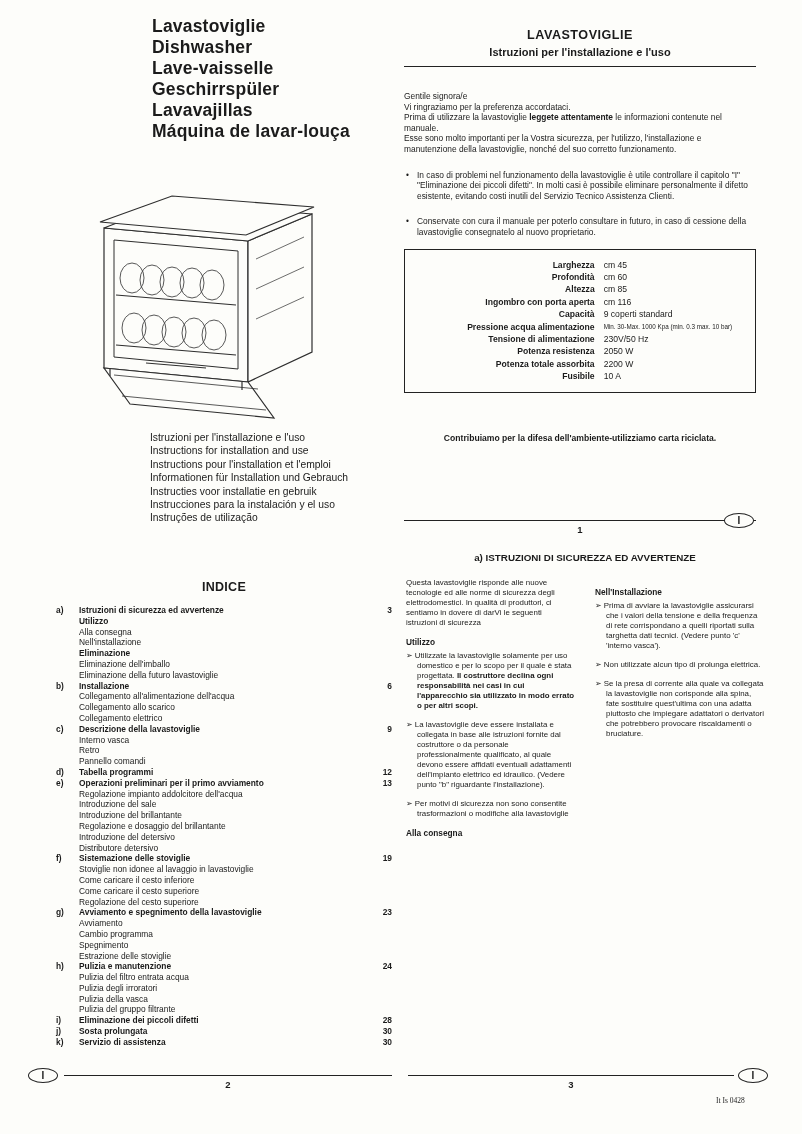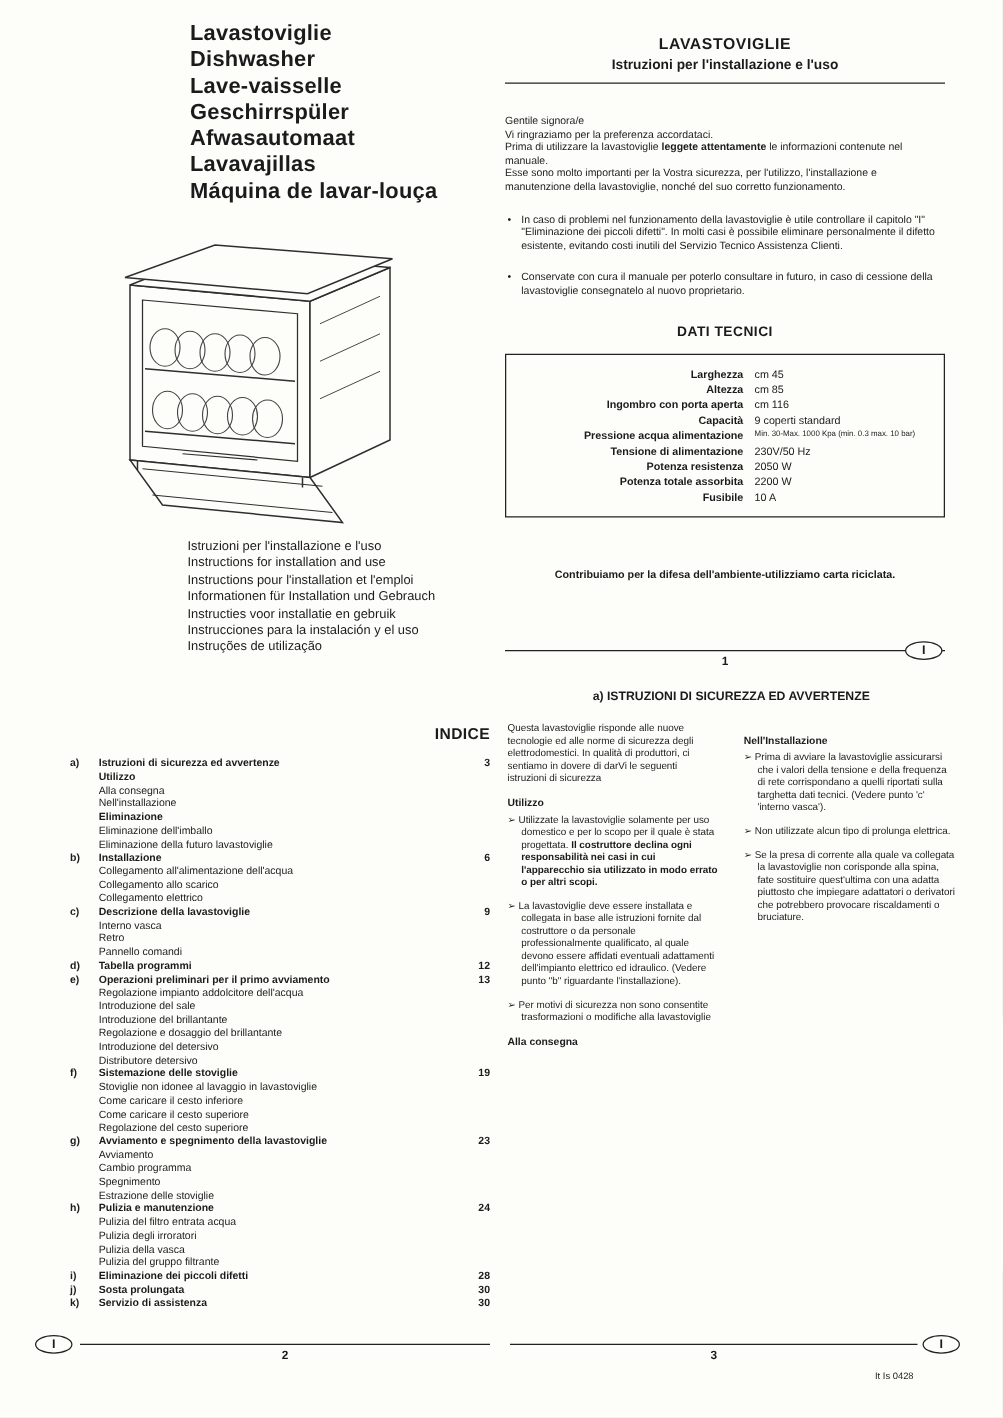--- a/index.html
+++ b/index.html
@@ -28,25 +28,25 @@
   .tech-row .val { width:43%; }
   .tech-row .val.small { font-size:6.3px; white-space:nowrap; }
   .eco { margin-top:40px; text-align:center; font-weight:700; font-size:8.6px; }
 
   
   .rule { position:absolute; border-top:1.4px solid #222; }
   .pagenum { position:absolute; text-align:center; font-size:9.5px; font-weight:700; }
   .badge { position:absolute; width:30px; height:15px; border:1.5px solid #222; border-radius:50%;
            background:#fdfdfa; display:flex; align-items:center; justify-content:center;
            font-size:10px; font-weight:700; }
-  .footer-code { position:absolute; left:700px; top:1096px; font-size:7.5px; }
+  .footer-code { position:absolute; left:716px; top:1096px; font-size:7.5px;font-family:Liberation Serif, serif; }
 
   
   .page2 { left:56px; top:580px; width:336px; }
-  .indice-title { text-align:right; font-weight:700; font-size:12.5px; letter-spacing:.3px; }
+  .indice-title { text-align:center; font-weight:700; font-size:12.5px; letter-spacing:.3px; }
   .index-list { margin-top:11px; font-size:8.4px; line-height:10.8px; }
   .idx-row { display:flex; }
   .idx-letter { width:23px; flex:none; font-weight:700; }
   .idx-text { flex:1; padding-right:6px; }
   .idx-row.bold .idx-text { font-weight:700; }
   .idx-page { width:22px; flex:none; text-align:right; font-weight:700; }
 
   
   .page3 { left:406px; top:552px; width:358px; }
   .sec-title { text-align:center; font-weight:700; font-size:9.8px; }
@@ -59,21 +59,20 @@
 </head>
 <body>
 
 <div class="sheet">
 
   <div class="abs cover-titles">
       <div>Lavastoviglie</div>
       <div>Dishwasher</div>
       <div>Lave-vaisselle</div>
       <div>Geschirrspüler</div>
-      <div>Afwasautomaat</div>
       <div>Lavavajillas</div>
       <div>Máquina de lavar-louça</div>
     </div>
 
   <svg class="abs illustration" width="268" height="272" viewBox="0 0 268 272" fill="none" stroke="#2e2e2e" stroke-width="1.2">
 
     <polygon points="28,72 172,85 172,226 28,212" fill="#fdfdfa"></polygon>
 
     <polygon points="38,84 162,95 162,213 38,201" fill="#fdfdfa" stroke-width="1"></polygon>
 
@@ -131,26 +130,29 @@
     <div class="intro">
         <div><span>Gentile signora/e</span></div>
         <div><span>Vi ringraziamo per la preferenza accordataci.</span></div>
         <div><span>Prima di utilizzare la lavastoviglie </span><span style="font-weight: 700;">leggete attentamente</span><span> le informazioni contenute nel manuale.</span></div>
         <div><span>Esse sono molto importanti per la Vostra sicurezza, per l'utilizzo, l'installazione e manutenzione della lavastoviglie, nonché del suo corretto funzionamento.</span></div>
       </div>
     <div>
         <div class="bullet"><span class="dot">•</span><span>In caso di problemi nel funzionamento della lavastoviglie è utile controllare il capitolo "I" "Eliminazione dei piccoli difetti". In molti casi è possibile eliminare personalmente il difetto esistente, evitando costi inutili del Servizio Tecnico Assistenza Clienti.</span></div>
         <div class="bullet"><span class="dot">•</span><span>Conservate con cura il manuale per poterlo consultare in futuro, in caso di cessione della lavastoviglie consegnatelo al nuovo proprietario.</span></div>
       </div>
-    <div class="dati-title">DATI TECNICI</div>
     <div class="tech-box">
       <div>
           <div class="tech-row">
             <span class="lab">Larghezza</span>
             <span class="val">cm 45</span>
+          </div>
+          <div class="tech-row">
+            <span class="lab">Profondità</span>
+            <span class="val">cm 60</span>
           </div>
           <div class="tech-row">
             <span class="lab">Altezza</span>
             <span class="val">cm 85</span>
           </div>
           <div class="tech-row">
             <span class="lab">Ingombro con porta aperta</span>
             <span class="val">cm 116</span>
           </div>
           <div class="tech-row">

